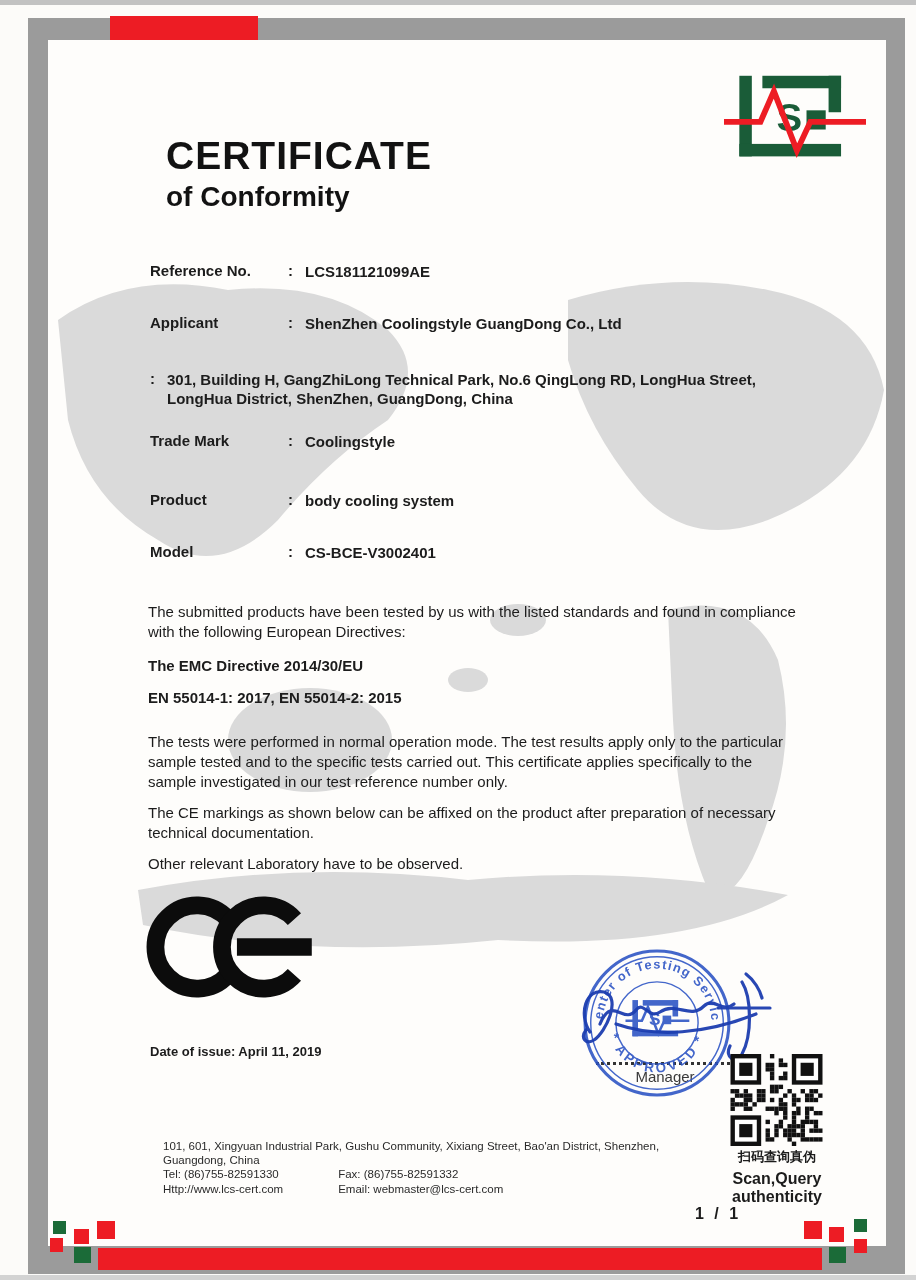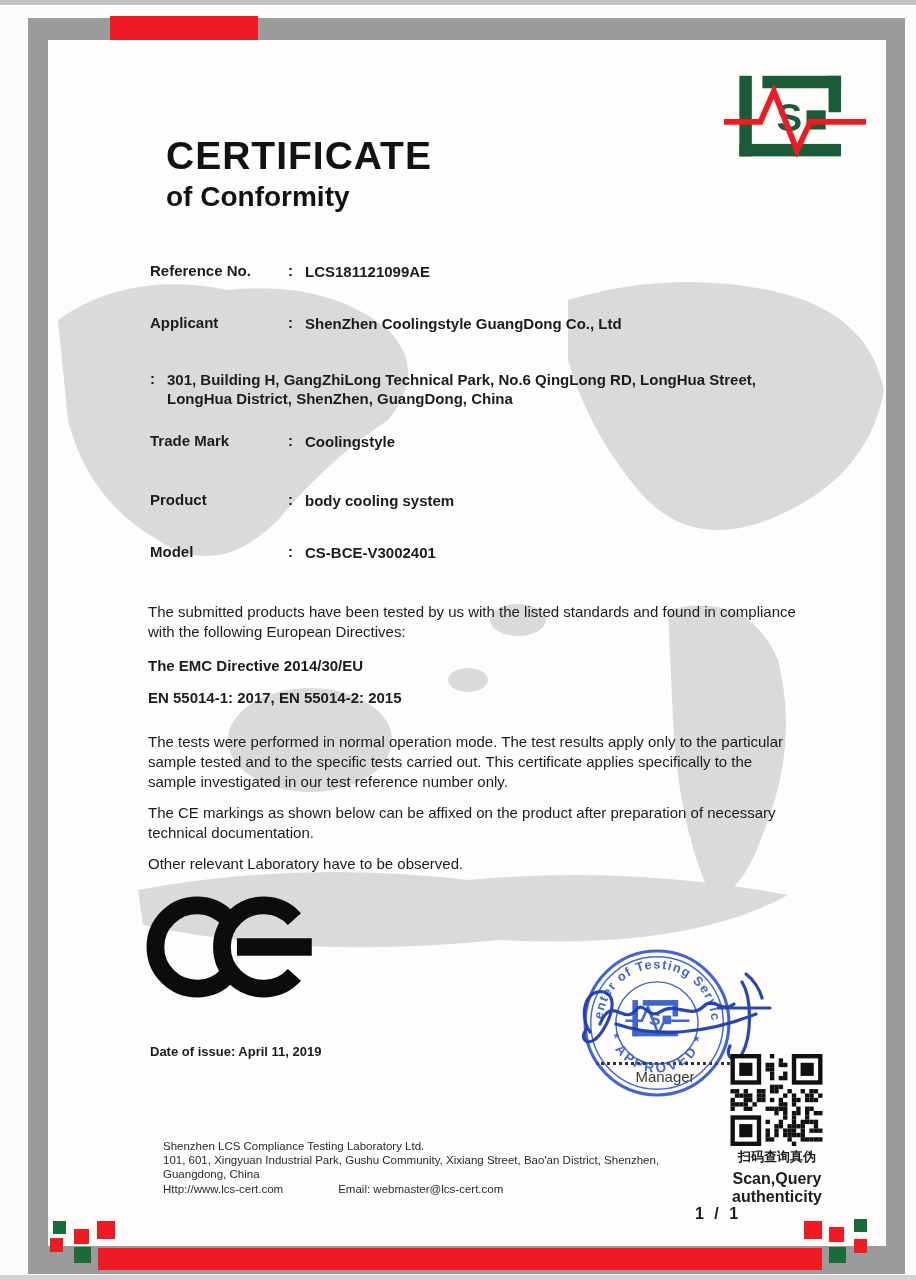--- a/index.html
+++ b/index.html
@@ -329,22 +329,25 @@
       <rect x="9" y="72" width="13.5" height="13.5" fill="#111"></rect>
     </svg>
   <div class="abs qr-cap">
     <div class="cn">扫码查询真伪</div>
     <div class="en">Scan,Query authenticity</div>
   </div>
 
   <div class="abs pagenum">1 / 1</div>
 
   <div class="abs footer">
-    <div>Shenzhen LCS Compliance Testing Laboratory Ltd.</div>
     <div>101, 601, Xingyuan Industrial Park, Gushu Community, Xixiang Street, Bao'an District, Shenzhen,</div>
     <div>Guangdong, China</div>
     <div>
+      <span class="c1">Tel: (86)755-82591330</span>
+      <span>Fax: (86)755-82591332</span>
+    </div>
+    <div>
       <span class="c1">Http://www.lcs-cert.com</span>
       <span>Email: webmaster@lcs-cert.com</span>
     </div>
   </div>
 
 </div>
 
 </body></html>

